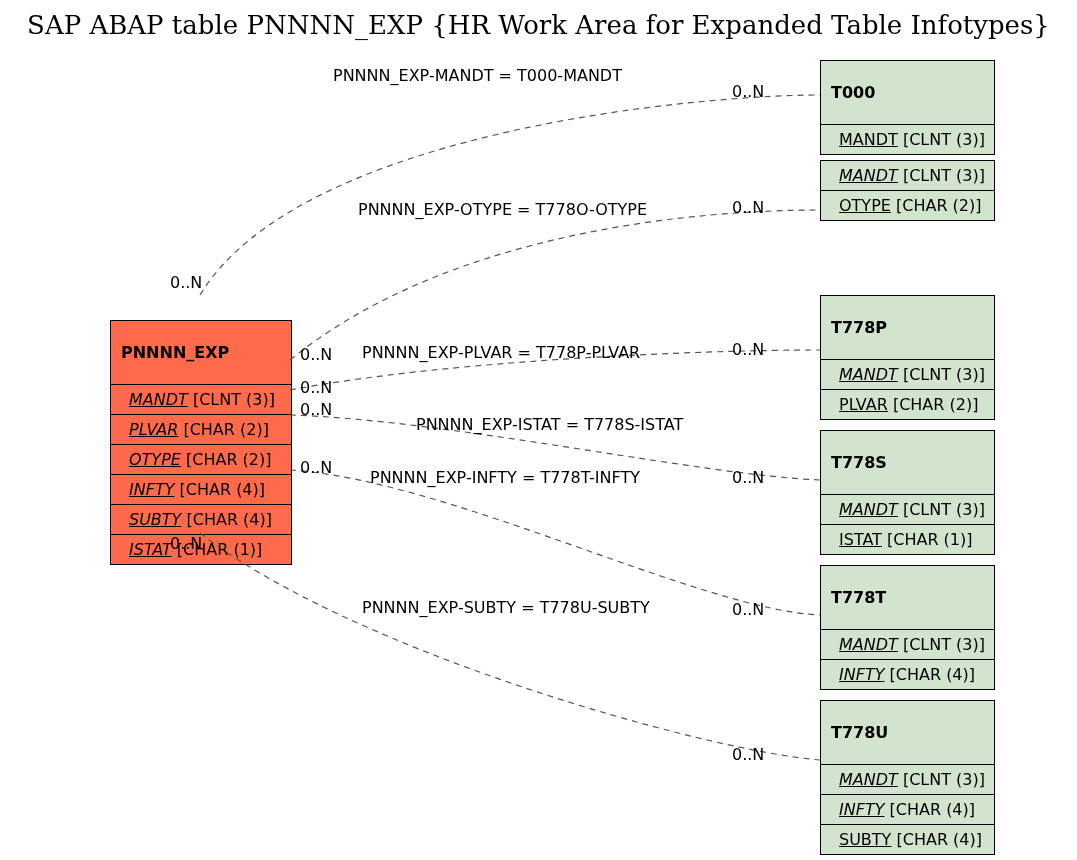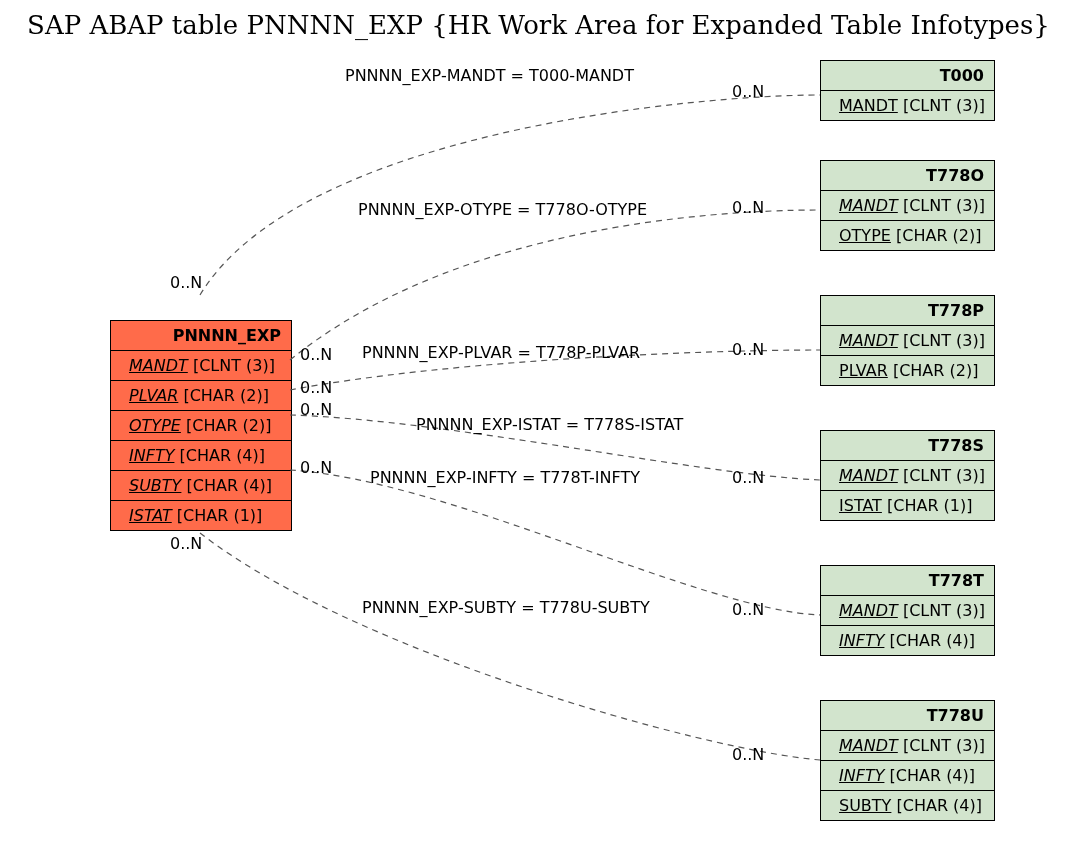--- a/index.html
+++ b/index.html
@@ -24,22 +24,22 @@
     position: absolute;
     border: 1.5px solid #000;
     background: #d2e4cd;
     font-size: 16px;
   }
   .entity.main {
     background: #ff6b4a;
   }
   .entity .header {
     font-weight: bold;
-    text-align: right;
-    padding: 5px 10px;
+    text-align: left;
+    padding: 22px 10px;
     border-bottom: 1.5px solid #000;
   }
   .entity .row {
     padding: 5px 18px;
     border-bottom: 1.5px solid #000;
     white-space: nowrap;
   }
   .entity .row:last-child {
     border-bottom: none;
   }
@@ -72,21 +72,20 @@
   <div class="row"><span class="fname italic">SUBTY</span> <span>[CHAR (4)]</span></div>
   <div class="row"><span class="fname italic">ISTAT</span> <span>[CHAR (1)]</span></div>
 </div>
 
 <div class="entity" style="left:820px; top:60px; width:173px;">
   <div class="header">T000</div>
   <div class="row"><span class="fname">MANDT</span> <span>[CLNT (3)]</span></div>
 </div>
 
 <div class="entity" style="left:820px; top:160px; width:173px;">
-  <div class="header">T778O</div>
   <div class="row"><span class="fname italic">MANDT</span> <span>[CLNT (3)]</span></div>
   <div class="row"><span class="fname">OTYPE</span> <span>[CHAR (2)]</span></div>
 </div>
 
 <div class="entity" style="left:820px; top:295px; width:173px;">
   <div class="header">T778P</div>
   <div class="row"><span class="fname italic">MANDT</span> <span>[CLNT (3)]</span></div>
   <div class="row"><span class="fname">PLVAR</span> <span>[CHAR (2)]</span></div>
 </div>
 
@@ -113,21 +112,21 @@
   <g stroke="#555" stroke-width="1.2" stroke-dasharray="6,5" fill="none">
     <path d="M200,295 C 300,130 700,95 820,95"></path>
     <path d="M290,360 C 450,230 700,210 820,210"></path>
     <path d="M290,390 C 450,360 700,350 820,350"></path>
     <path d="M290,415 C 450,420 700,475 820,480"></path>
     <path d="M290,470 C 450,480 700,610 820,615"></path>
     <path d="M200,533 C 350,650 700,750 820,760"></path>
   </g>
 </svg>
 
-<div class="edgelabel" style="left:345px; top:66px;">PNNNN_EXP-MANDT = T000-MANDT</div>
+<div class="edgelabel" style="left:333px; top:66px;">PNNNN_EXP-MANDT = T000-MANDT</div>
 <div class="edgelabel" style="left:358px; top:200px;">PNNNN_EXP-OTYPE = T778O-OTYPE</div>
 <div class="edgelabel" style="left:362px; top:343px;">PNNNN_EXP-PLVAR = T778P-PLVAR</div>
 <div class="edgelabel" style="left:380px; top:415px;margin-left:36px;">PNNNN_EXP-ISTAT = T778S-ISTAT</div>
 <div class="edgelabel" style="left:370px; top:468px;">PNNNN_EXP-INFTY = T778T-INFTY</div>
 <div class="edgelabel" style="left:362px; top:598px;">PNNNN_EXP-SUBTY = T778U-SUBTY</div>
 
 <div class="cardlabel" style="left:170px; top:273px;">0..N</div>
 <div class="cardlabel" style="left:300px; top:378px;">0..N</div>
 <div class="cardlabel" style="left:300px; top:345px;">0..N</div>
 <div class="cardlabel" style="left:300px; top:400px;">0..N</div>

